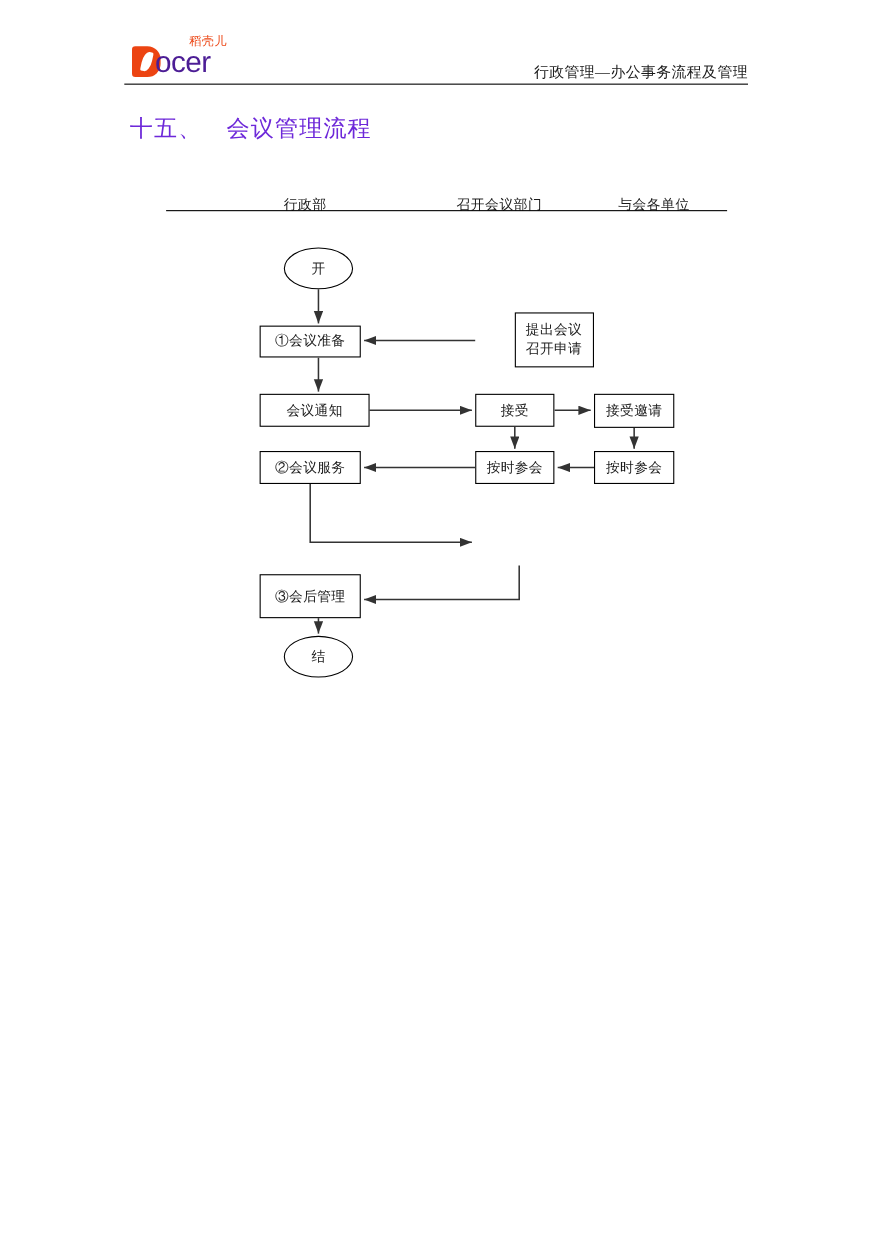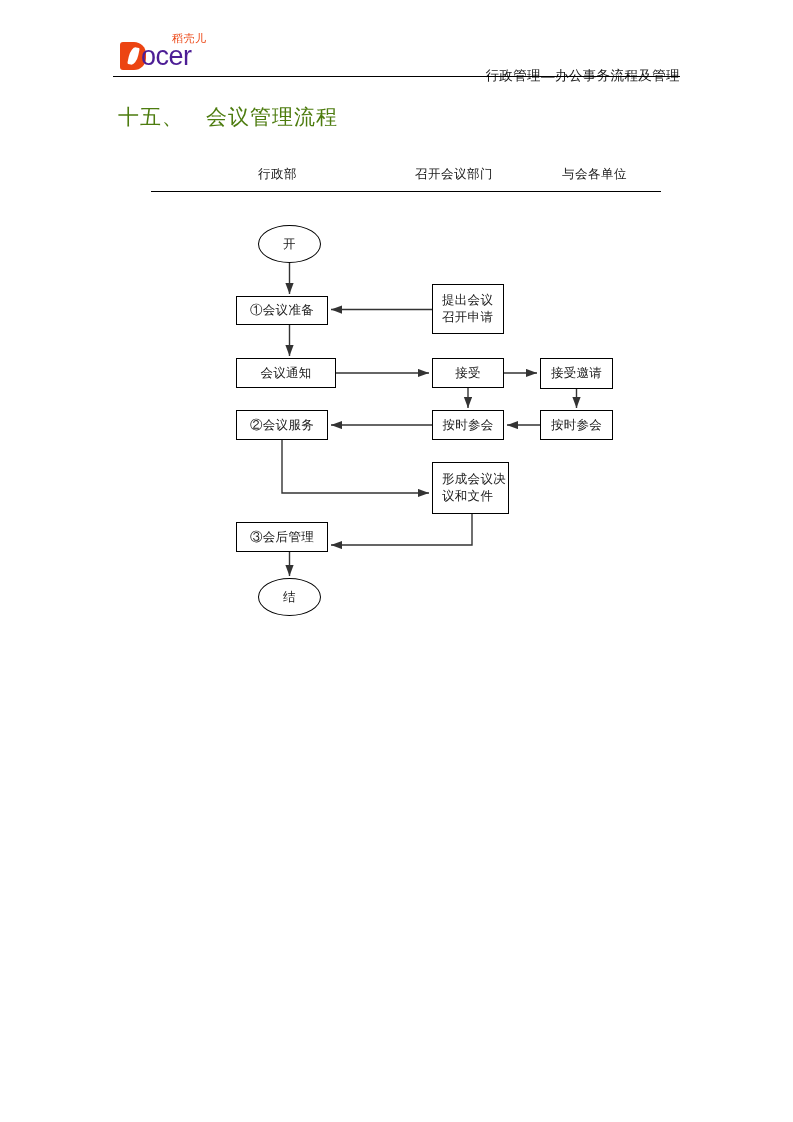--- a/index.html
+++ b/index.html
@@ -73,53 +73,52 @@
     line-height: 10px;
   }
   .header-title {
     position: absolute;
     right: 113px;
     top: 57px;
     font-size: 13.5px;
     letter-spacing: 0.4px;
     white-space: nowrap;
     color: #1a1a1a;
-    margin-top: 10px;
   }
   .header-rule {
     position: absolute;
     left: 113px;
     top: 76px;
     width: 567px;
     height: 0;
     border-top: 1.4px solid #000000;
   }
 
   
   .doc-title {
     position: absolute;
     left: 118px;
     top: 103px;
     font-size: 21px;
     letter-spacing: 1px;
     white-space: nowrap;
-    color: #4d7c0f;
+    color: #6d28d9;
   }
 
   
   .lane-headers {
     position: absolute;
     left: 150px;
     top: 166px;
     width: 520px;
     height: 22px;
   }
   .lane-head {
     position: absolute;
-    top: 0;
+    top: 12px;
     font-size: 12.5px;
     letter-spacing: 0.5px;
     white-space: nowrap;
     color: #1a1a1a;
   }
   .lane-head.l1 { left: 108px; }
   .lane-head.l2 { left: 265px; text-align: right; }
   .lane-head.l3 { left: 412px; }
   .lane-rule {
     position: absolute;
@@ -162,32 +161,33 @@
     z-index: 2;
   }
   .node.ellipse {
     border-radius: 50%;
   }
   .node.two-line {
     flex-direction: column;
     align-items: flex-start;
     padding-left: 9px;
     justify-content: center;
+    margin-left: 36px;
   }
   .node.two-line span {
     display: block;
     white-space: nowrap;
   }
 
   
   #n-start   { left: 258px; top: 225px; width: 63px;  height: 38px; }
   #n-prep    { left: 236px; top: 296px; width: 92px;  height: 29px; text-align: center; }
   #n-notify  { left: 236px; top: 358px; width: 100px;  height: 30px; }
   #n-service { left: 236px; top: 410px; width: 92px;  height: 30px; }
-  #n-post    { left: 236px; top: 522px; width: 92px;  height: 30px; }
+  #n-post    { left: 236px; top: 522px; width: 92px;  height: 40px; }
   #n-end     { left: 258px; top: 578px; width: 63px;  height: 38px; }
 
   #n-apply   { left: 432px; top: 284px; width: 72px;  height: 50px; }
   #n-accept  { left: 432px; top: 358px; width: 72px;  height: 30px; }
   #n-attend1 { left: 432px; top: 410px; width: 72px;  height: 30px; }
   #n-doc     { left: 432px; top: 462px; width: 77px;  height: 52px; }
 
   #n-invite  { left: 540px; top: 358px; width: 73px;  height: 31px; }
   #n-attend2 { left: 540px; top: 410px; width: 73px;  height: 30px; }
 </style>
@@ -255,20 +255,16 @@
   <div class="node" id="n-service">②会议服务</div>
   <div class="node" id="n-post">③会后管理</div>
   <div class="node ellipse" id="n-end">结</div>
 
   <div class="node two-line" id="n-apply">
     <span>提出会议</span>
     <span>召开申请</span>
   </div>
   <div class="node" id="n-accept">接受</div>
   <div class="node" id="n-attend1">按时参会</div>
-  <div class="node two-line" id="n-doc">
-    <span>形成会议决</span>
-    <span>议和文件</span>
-  </div>
 
   <div class="node" id="n-invite">接受邀请</div>
   <div class="node" id="n-attend2">按时参会</div>
 </div>
 
 </body></html>

